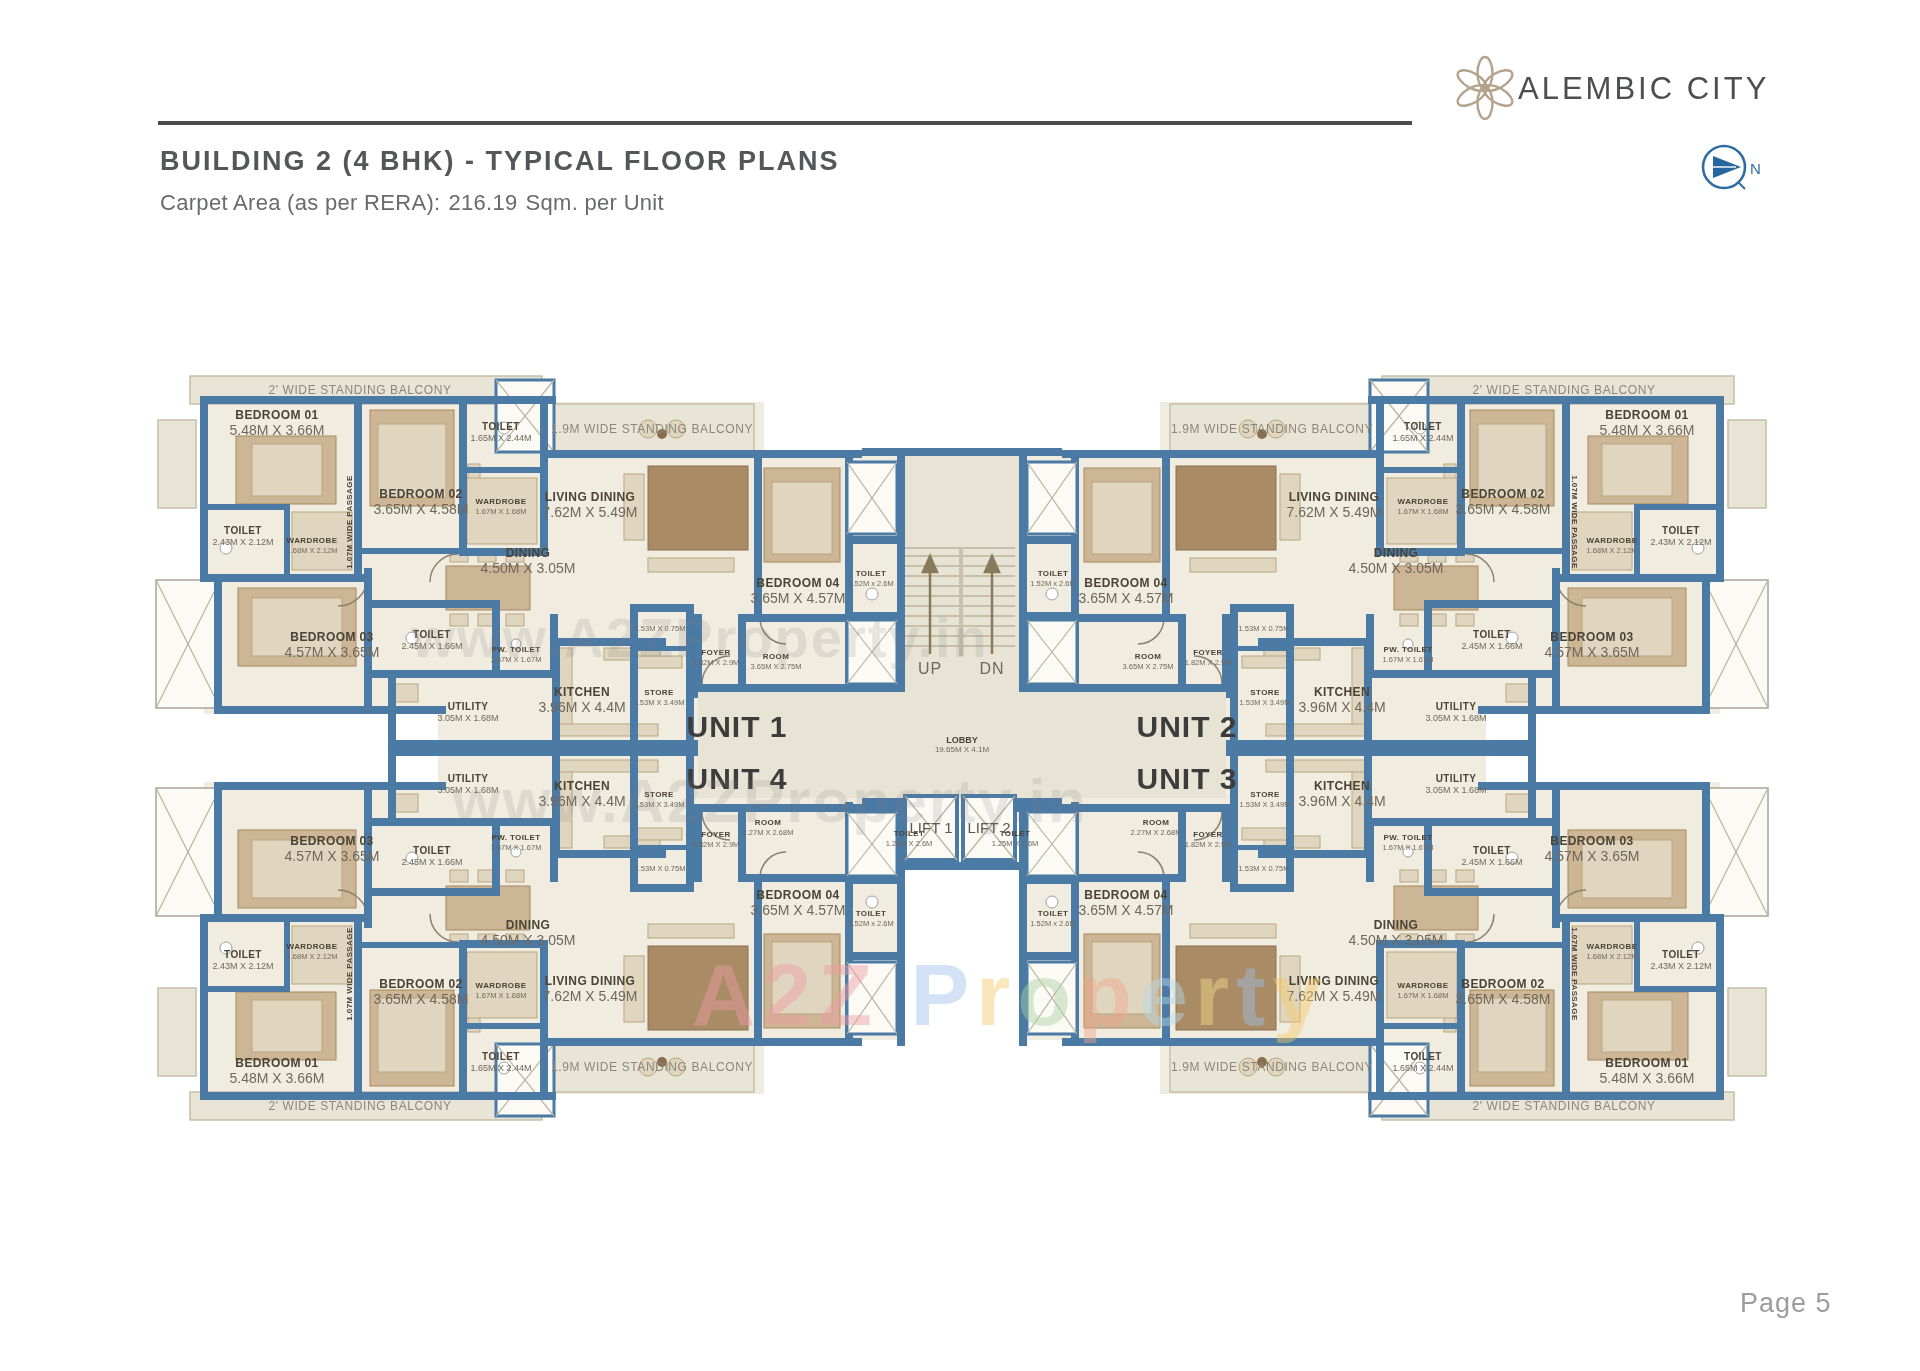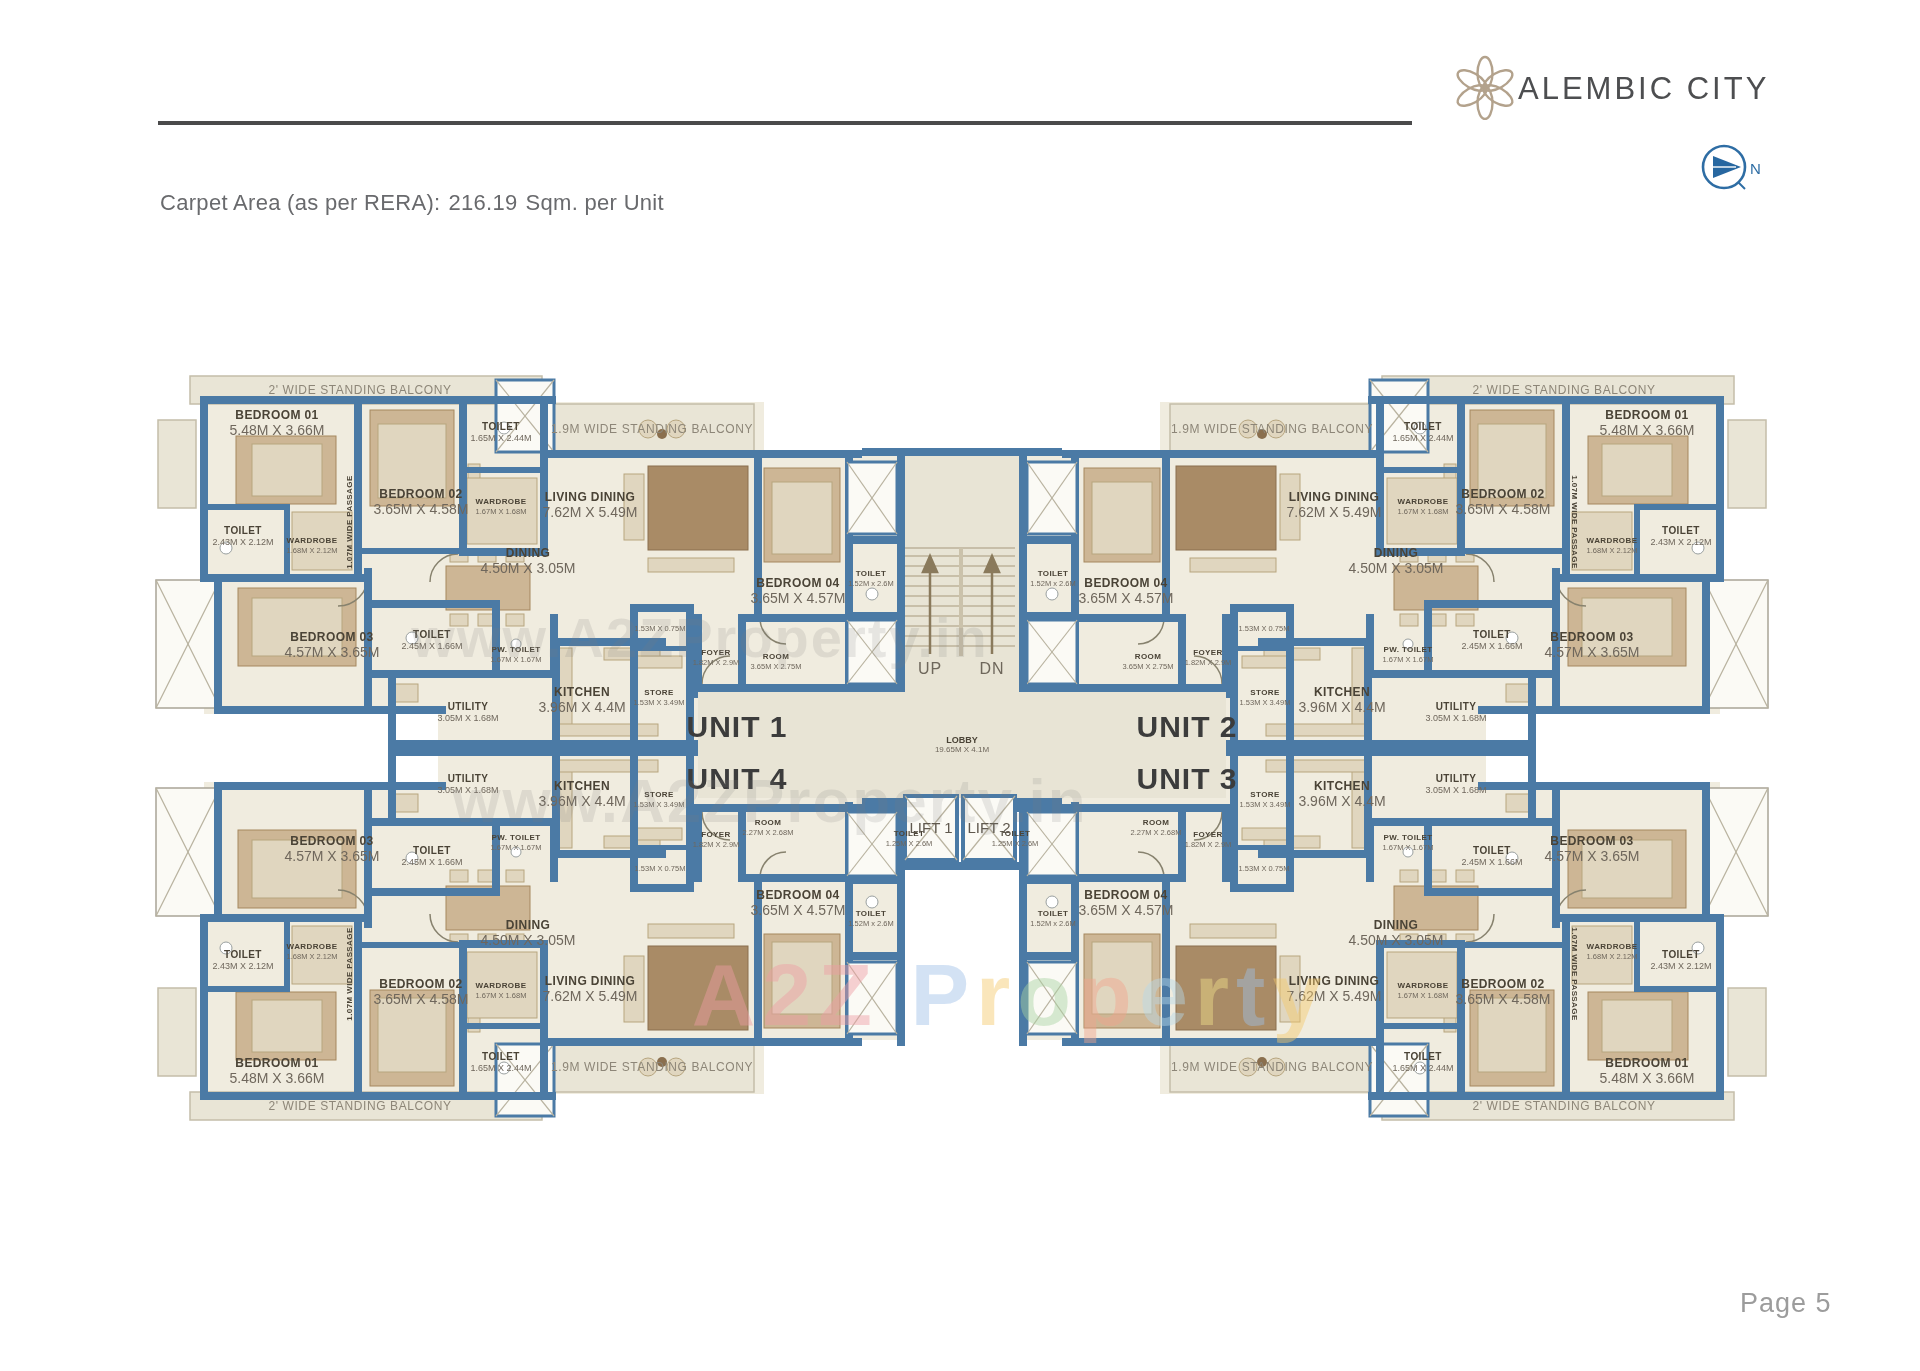--- a/index.html
+++ b/index.html
@@ -43,20 +43,21 @@
   #wm-color{position:absolute;left:1010px;top:995px;transform:translate(-50%,-50%);
             font-size:88px;font-weight:bold;letter-spacing:7px;opacity:.45;pointer-events:none;
             white-space:nowrap;}
 </style>
 </head>
 <body>
 
 <div id="page">
 
   <div id="rule"></div>
+  <div id="subtitle">BUILDING 2 (4 BHK) - TYPICAL FLOOR PLANS</div>
   <div id="carpet"><span>Carpet Area (as per RERA):</span><span class="val">216.19</span><span>Sqm. per Unit</span></div>
 
   <div id="brand">
     <span>
       <svg width="66" height="66" viewBox="0 0 66 66">
         <g transform="translate(33,34)" stroke="#b3a28c" stroke-width="2.4" fill="none">
           <ellipse rx="7.5" ry="16" cy="-15"></ellipse>
           <ellipse rx="7.5" ry="16" cy="-15" transform="rotate(60)"></ellipse>
           <ellipse rx="7.5" ry="16" cy="-15" transform="rotate(120)"></ellipse>
           <ellipse rx="7.5" ry="16" cy="-15" transform="rotate(180)"></ellipse>

